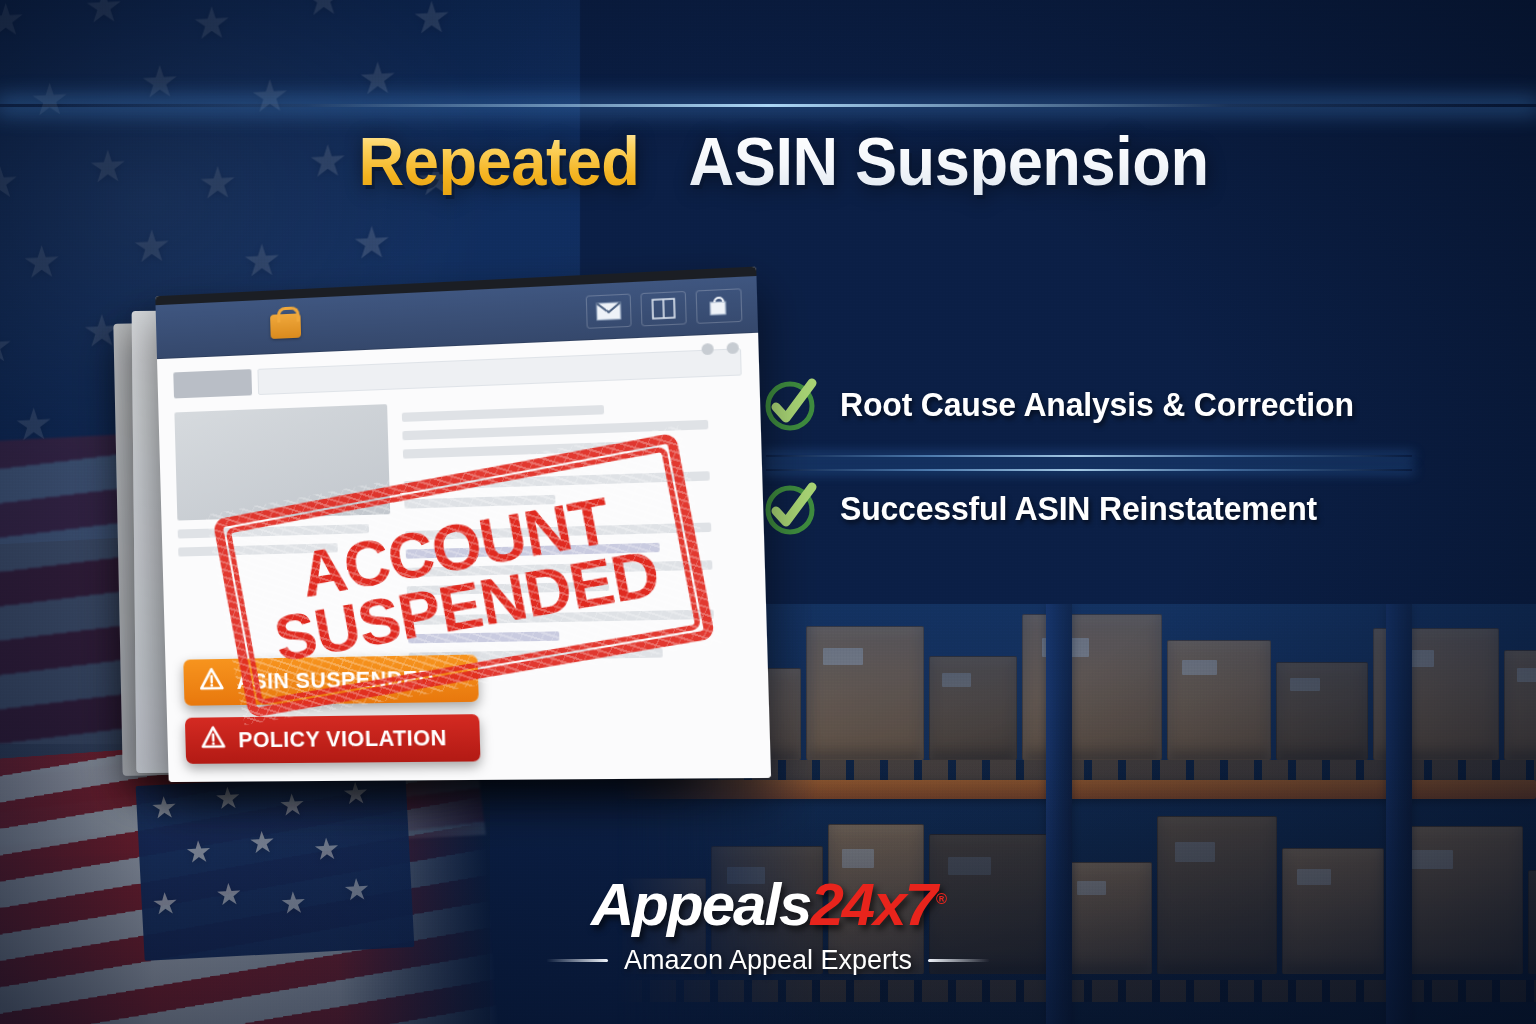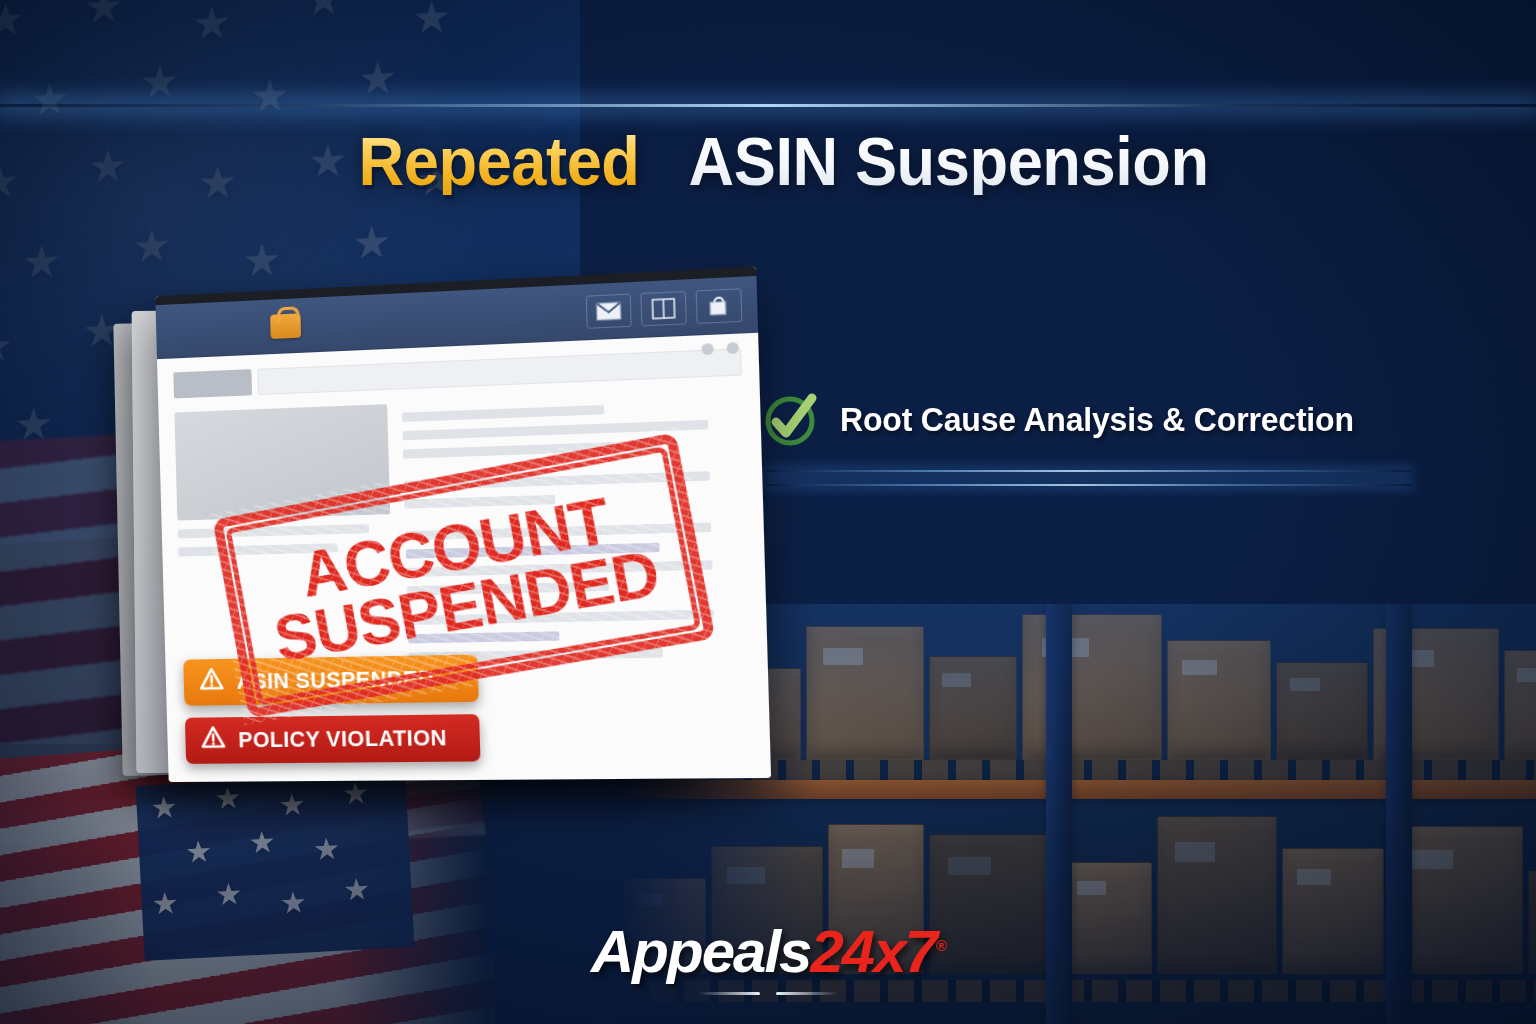--- a/index.html
+++ b/index.html
@@ -141,21 +141,21 @@
   .w-white{
     background:linear-gradient(180deg,#ffffff 0%,#f4f7fb 55%,#dfe6ef 100%);
     -webkit-background-clip:text; background-clip:text; color:transparent;
     filter:drop-shadow(3px 4px 0 rgba(8,20,44,.5)) drop-shadow(0 2px 10px rgba(0,0,0,.45));
     transform:scaleX(.93); display:inline-block;
   }
   .w-ital{ font-style:italic; }
   .small-for{ font-size:54px; }
 
   
-  .bullets{ position:absolute; left:762px; top:382px; width:650px; }
+  .bullets{ position:absolute; left:762px; top:367px; width:650px; }
   .bullet{ display:flex; align-items:center; gap:22px; height:76px; }
   .chk{ flex:0 0 auto; width:56px; height:56px; position:relative; }
   .bullet-text{
     font-size:33px; font-weight:700; color:#fff; letter-spacing:-.2px;
     text-shadow:2px 3px 5px rgba(0,0,0,.6); white-space:nowrap; transform:scaleX(.97);
     transform-origin:left center;
   }
   .divider{
     height:2px; margin:12px 0 0 4px;
     background:linear-gradient(90deg, transparent 0%, rgba(130,195,255,.55) 25%, rgba(190,230,255,.85) 48%, rgba(130,195,255,.45) 72%, transparent 100%);
@@ -246,21 +246,21 @@
   .st1{ font-size:63px; }
   .st2{ font-size:63px; }
   .stamp-grain{
     position:absolute; inset:-6px; opacity:.30; mix-blend-mode:screen;
     background-image:
       repeating-linear-gradient(28deg, rgba(255,255,255,.9) 0 2px, transparent 2px 7px),
       repeating-linear-gradient(-54deg, rgba(255,255,255,.7) 0 1px, transparent 1px 9px);
   }
 
   
-  .logo{ position:absolute; left:0; right:0; bottom:29px; text-align:center; }
+  .logo{ position:absolute; left:0; right:0; bottom:48px; text-align:center; }
   .logo-main{ font-size:60px; font-weight:700; font-style:italic; letter-spacing:-2px; line-height:1; }
   .logo-a{ color:#fff; text-shadow:3px 4px 6px rgba(0,0,0,.65); }
   .logo-n{ color:#e8241c; text-shadow:3px 4px 6px rgba(0,0,0,.65); }
   .logo-r{ font-size:15px; color:#e8241c; vertical-align:super; font-style:normal; }
   .logo-sub{
     margin-top:10px; display:flex; align-items:center; justify-content:center; gap:16px;
   }
   .dash{ width:62px; height:3px; background:linear-gradient(90deg,transparent,#eef3fa); border-radius:2px; }
   .dash.r{ background:linear-gradient(90deg,#eef3fa,transparent); }
   .logo-tag{ font-size:27px; color:#fff; font-weight:400; text-shadow:2px 2px 5px rgba(0,0,0,.6); }
@@ -372,20 +372,29 @@
           <circle cx="28" cy="29" r="22" fill="none" stroke="#3e8c3e" stroke-width="5"></circle>
           <path d="M14 30 L24 41 L50 6" fill="none" stroke="#a8d474" stroke-width="9" stroke-linecap="round" stroke-linejoin="round"></path>
         </svg>
       </span>
       <span class="bullet-text">Root Cause Analysis &amp; Correction</span>
     </div>
     <div class="divider"></div>
 
     <div class="divider"></div>
 
+    <div class="bullet">
+      <span class="chk">
+        <svg viewBox="0 0 56 56" width="56" height="56">
+          <circle cx="28" cy="29" r="22" fill="none" stroke="#3e8c3e" stroke-width="5"></circle>
+          <path d="M14 30 L24 41 L50 6" fill="none" stroke="#a8d474" stroke-width="9" stroke-linecap="round" stroke-linejoin="round"></path>
+        </svg>
+      </span>
+      <span class="bullet-text">Successful ASIN Reinstatement</span>
+    </div>
   </div>
 
   <div class="mock-wrap">
     <div class="layer layer1"></div>
     <div class="layer layer2"></div>
 
     <div class="window">
       <div class="win-topstrip"></div>
 
       <div class="win-bar">
@@ -480,17 +489,18 @@
       </div>
     </div>
   </div>
 
   <div class="logo">
     <div class="logo-main">
       <span class="logo-a">Appeals</span><span class="logo-n">24x7</span><span class="logo-r">®</span>
     </div>
     <div class="logo-sub">
       <span class="dash"></span>
+      <span class="logo-tag">Amazon Appeal Experts</span>
       <span class="dash r"></span>
     </div>
   </div>
 
 </div>
 
 </body></html>

